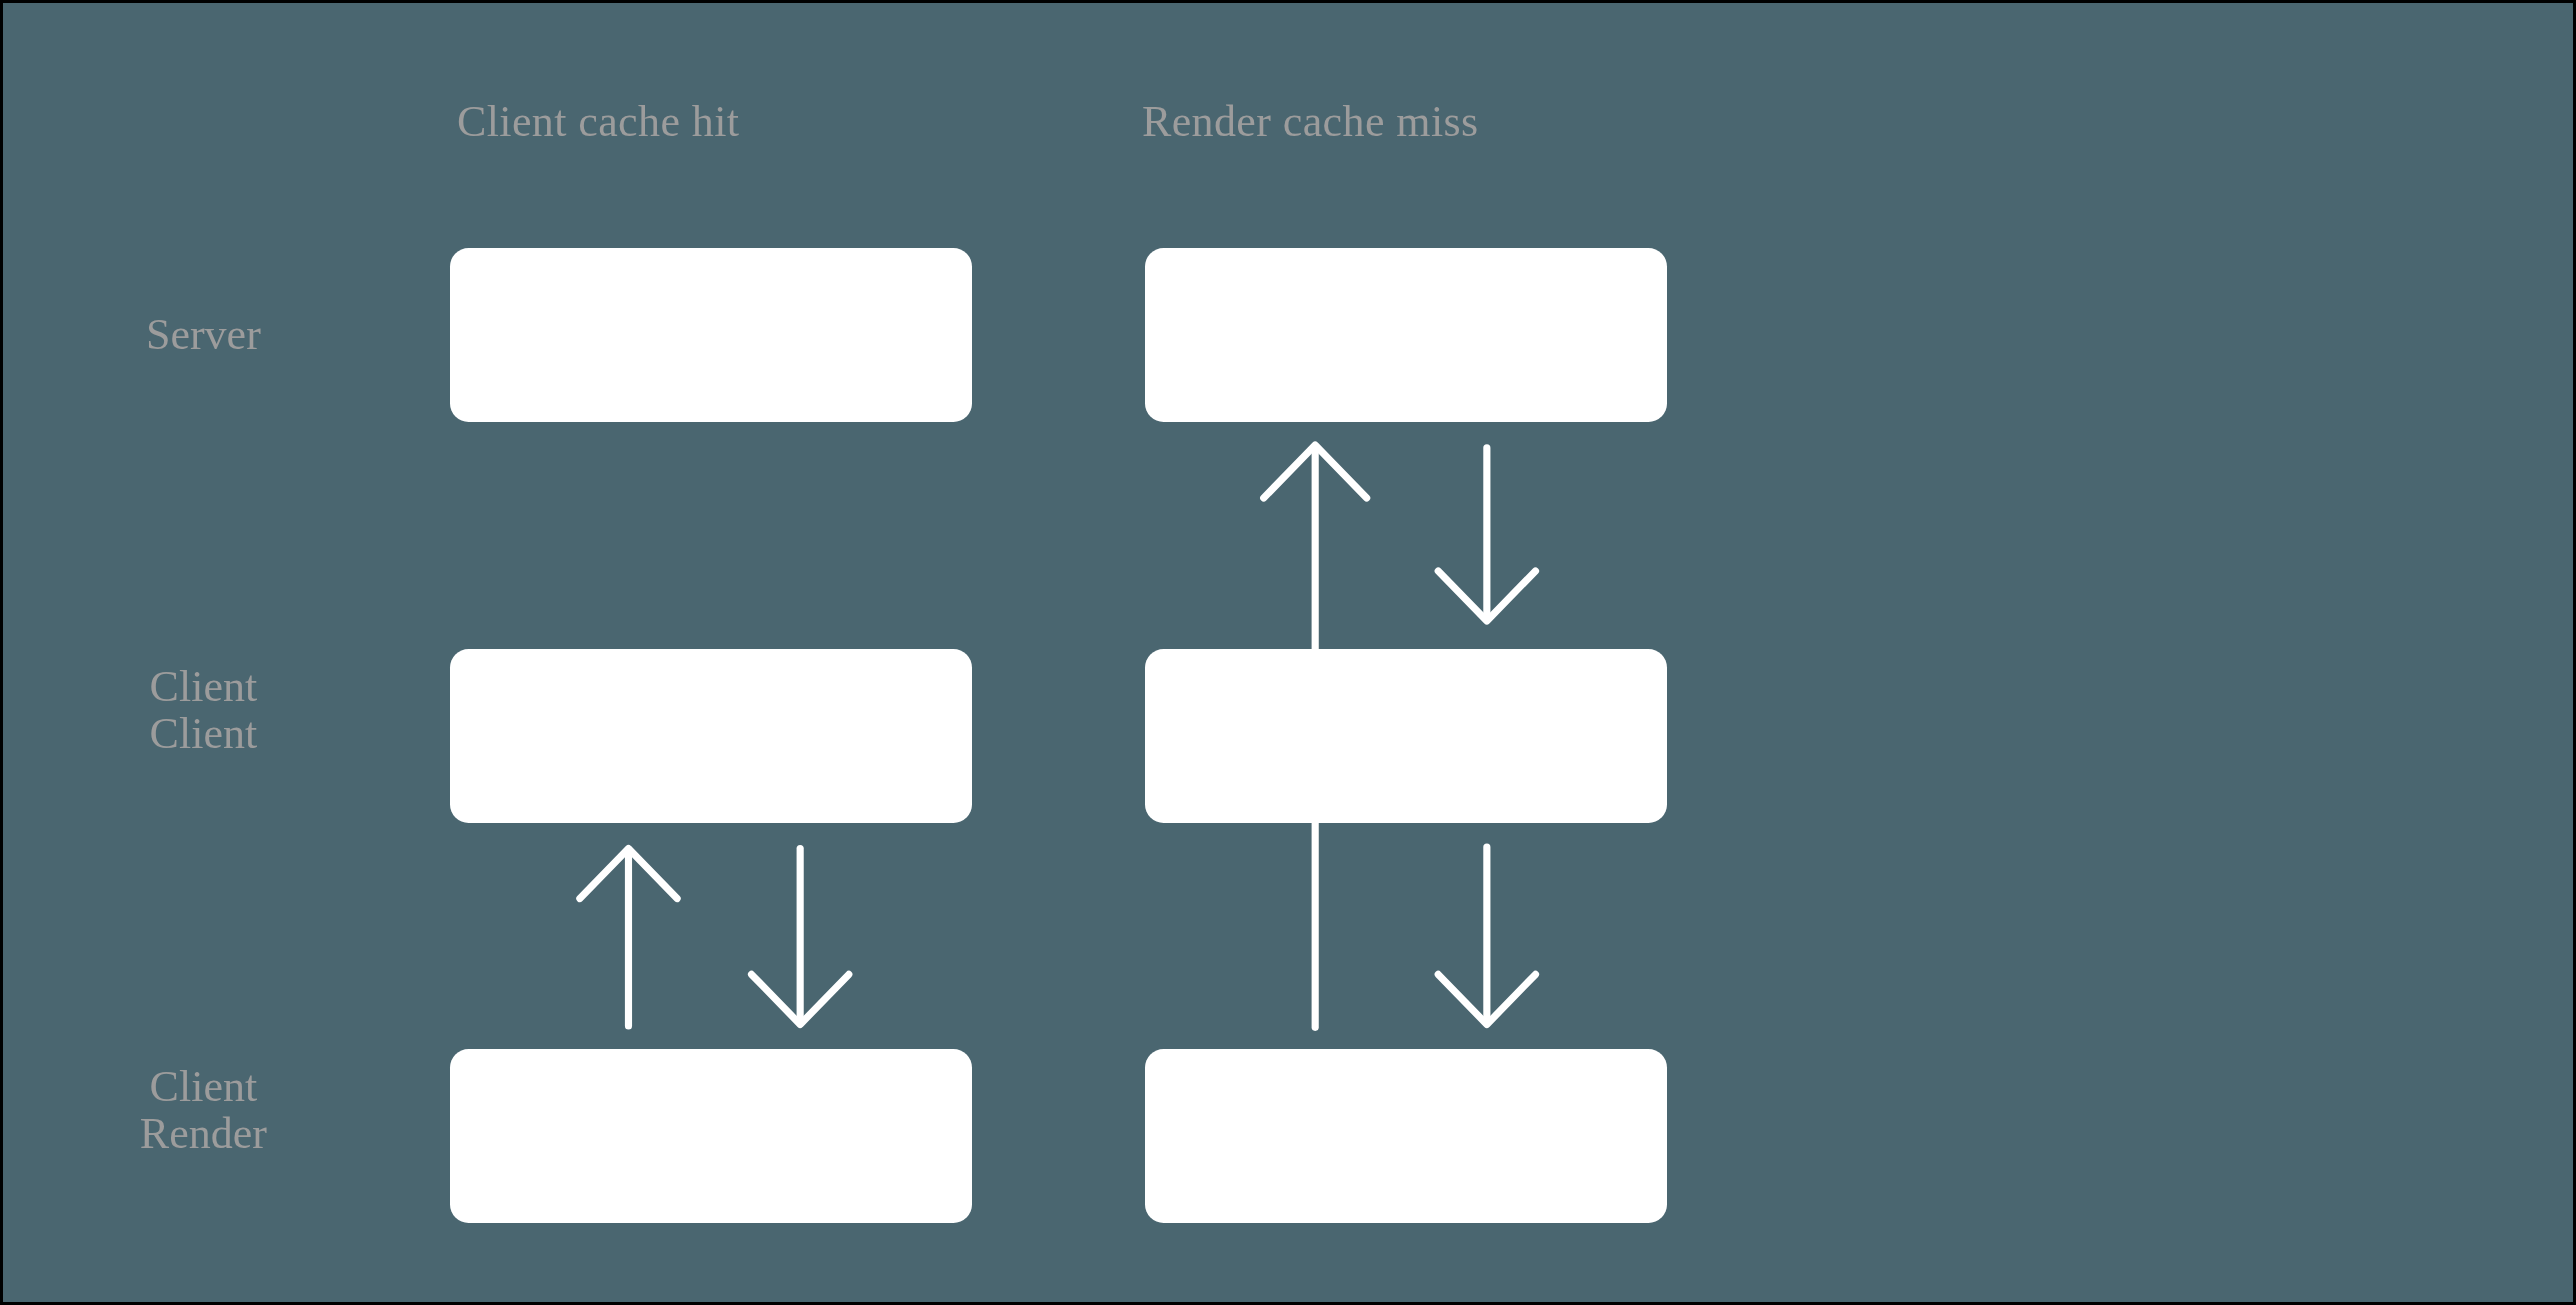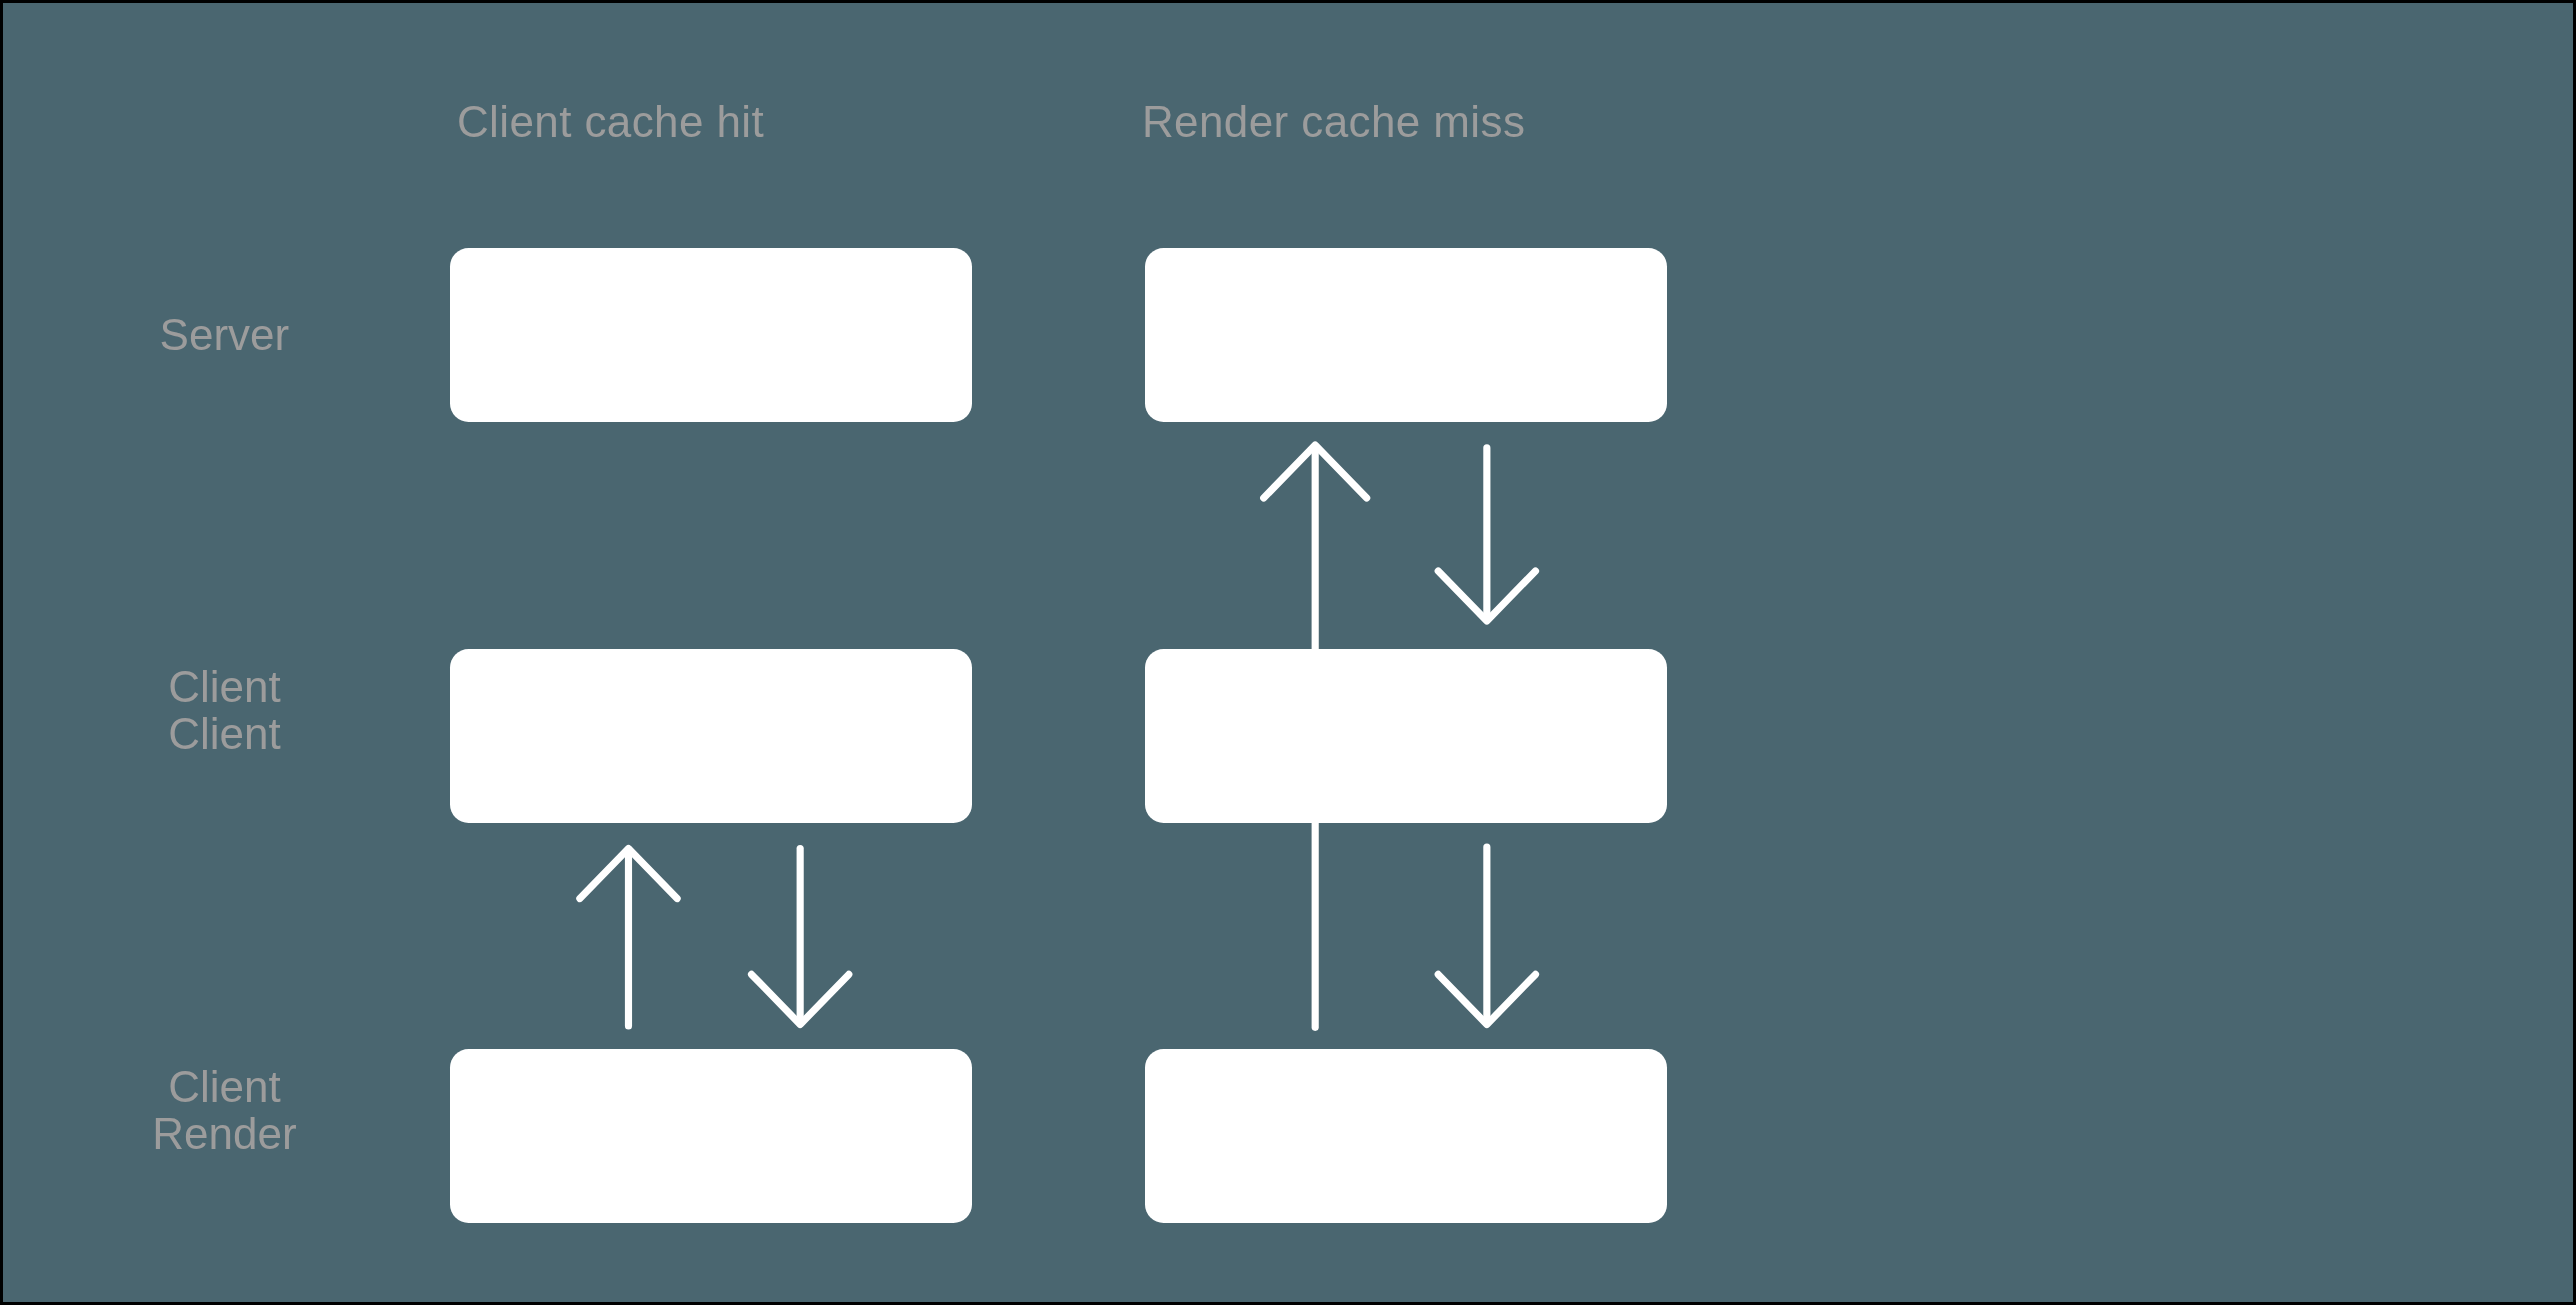--- a/index.html
+++ b/index.html
@@ -45,21 +45,21 @@
 
   
   .row-label {
     position: absolute;
     color: #9C9C9C;
     font-size: 44px;
     font-weight: 400;
     line-height: 1.08;
     text-align: center;
     width: 329px;
-    left: 57px;
+    left: 36px;
   }
   #label-server        { top: 308px; }
   #label-client-cache  { top: 660px; }
   #label-client-render { top: 1060px; }
 
   
   .node-box {
     position: absolute;
     background: #FFFFFF;
     border-radius: 18.6px;
@@ -77,21 +77,21 @@
     position: absolute;
     left: 0;
     top: 0;
     width: 2570px;
     height: 1299px;
     pointer-events: none;
   }
   .arrow-layer.under { z-index: 1; }
   .arrow-layer.over  { z-index: 3; }
   .node-box { z-index: 2; }
-  .col-header, .row-label { z-index: 4; }
+  .col-header, .row-label { z-index: 4; font-family: Liberation Serif, serif; }
 
   .arrow-stroke {
     fill: none;
     stroke: #FFFFFF;
     stroke-width: 10;
     stroke-linecap: round;
     stroke-linejoin: round;
   }
 </style>
 </head>

